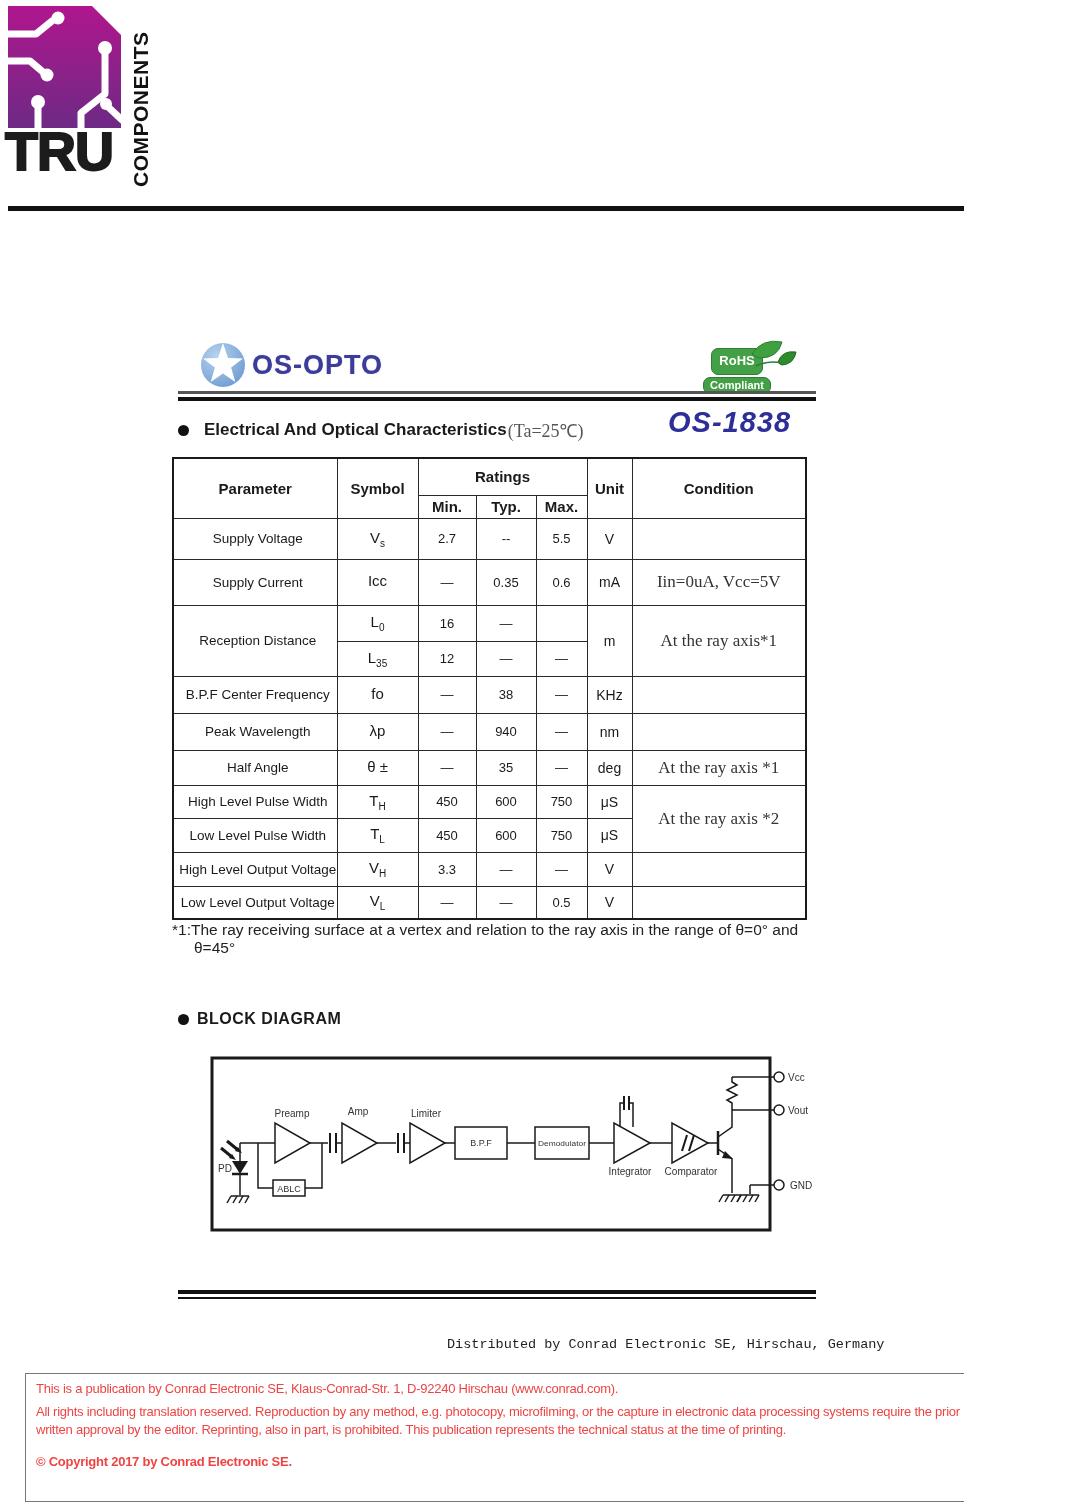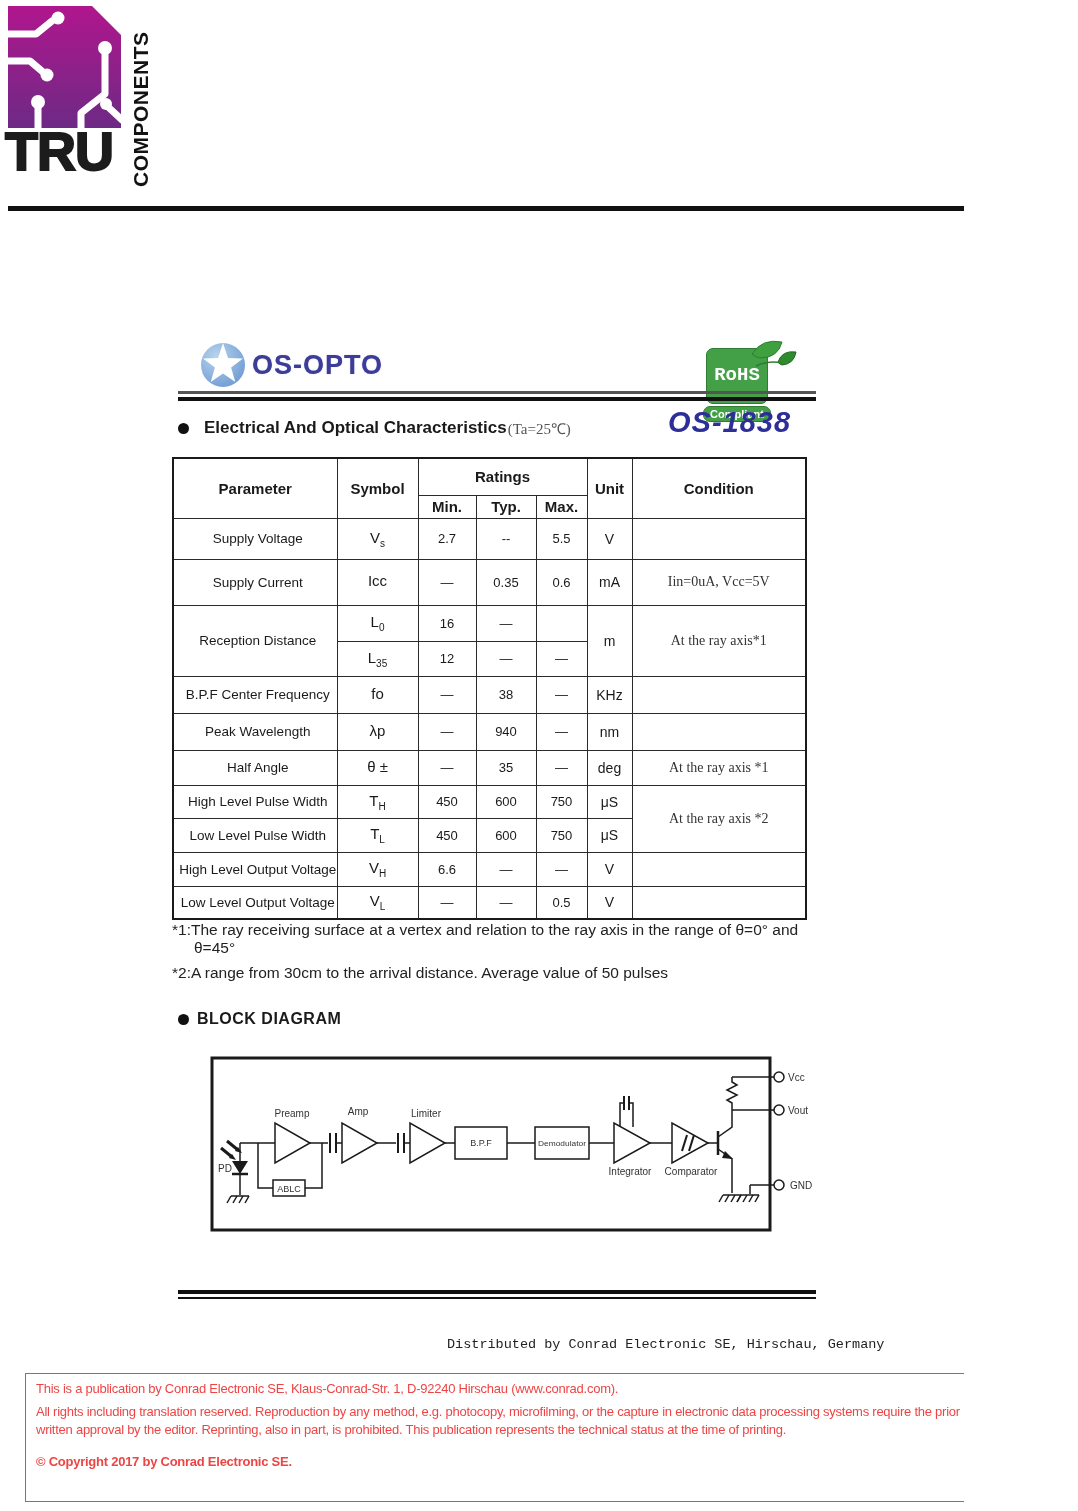--- a/index.html
+++ b/index.html
@@ -15,54 +15,54 @@
             font-size:21px;font-weight:bold;letter-spacing:.5px;color:#121212;}
   #top-rule{position:absolute;left:8px;top:206px;width:1062px;height:5px;background:#111;}
 
   
   #osopto{position:absolute;left:200px;top:342px;display:flex;align-items:center;}
   #osopto-text{margin-left:6px;font-size:27px;font-weight:bold;letter-spacing:1px;
                color:#3c3c99;text-shadow:0 0 1px #9a9ad0;}
   #rohs{position:absolute;left:692px;top:348px;width:90px;text-align:center;}
   .rohs-pill{display:inline-block;background:#43a047;color:#fff;font-weight:bold;
              border:1px solid #2e7d32;border-radius:7px;line-height:1.15;}
-  #rohs-1{font-size:19px;padding:16px 7px;font-family:Liberation Mono, monospace;}
+  #rohs-1{font-size:13px;padding:5px 7px;}
   #rohs-2{font-size:11px;padding:1px 6px;margin-top:1px;}
   #rohs-leaves{position:absolute;right:-18px;top:-12px;}
 
   .dbl-line{position:absolute;left:178px;width:638px;}
   .dbl-line .a{height:3px;background:#555;}
   .dbl-line .gap{height:3px;background:transparent;}
   .dbl-line .b{height:4px;background:#111;}
   #rule-mid{top:391px;}
   #rule-bot{top:1290px;}
   #rule-bot .a{height:4px;background:#111;}
   #rule-bot .b{height:2px;background:#111;}
 
   .bullet{display:inline-block;width:11px;height:11px;border-radius:50%;background:#111;
           vertical-align:middle;}
   #sec-head{position:absolute;left:178px;top:418px;display:flex;align-items:center;}
   #sec-head .bullet{margin-right:15px;}
   #sec-title{font-size:17px;font-weight:bold;}
-  #sec-cond{font-size:15px;color:#555;font-family:"Liberation Serif",serif;margin-left:1px;}
+  #sec-cond{font-size:18px;color:#555;font-family:"Liberation Serif",serif;margin-left:1px;}
   #part-no{position:absolute;left:668px;top:406px;font-size:29px;font-style:italic;
            font-weight:bold;letter-spacing:1px;color:#2e2e99;}
 
   
   #char-table{position:absolute;left:172px;top:457px;border-collapse:collapse;
               border:2px solid #1a1a1a;table-layout:fixed;width:633px;}
   #char-table th,#char-table td{border:1px solid #2a2a2a;padding:0;overflow:hidden;
               text-align:center;vertical-align:middle;}
   #char-table th{font-size:15px;font-weight:bold;}
   .cell-param{text-align:right;padding-left:5px !important;font-size:13.5px;}
   .cell-sym{font-size:15px;}
   .cell-sym sub{font-size:10px;}
   .cell-val{font-size:13px;}
   .cell-unit{font-size:14px;}
-  .cell-cond{font-family:"Liberation Serif",serif;font-size:14px;color:#333;}
+  .cell-cond{font-family:"Liberation Serif",serif;font-size:17px;color:#333;}
 
   
   #notes{position:absolute;left:172px;top:921px;width:700px;font-size:15.5px;
          line-height:18px;color:#222;}
   #note1-l2{margin-left:22px;}
   #note2{margin-top:7px;}
 
   
   #bd-head{position:absolute;left:178px;top:1010px;display:flex;align-items:center;}
   #bd-head .bullet{margin-right:8px;}
@@ -243,42 +243,41 @@
       <td class="cell-param">Low Level Pulse Width</td>
       <td class="cell-sym"><span>T</span><sub>L</sub></td>
       <td class="cell-val">450</td>
       <td class="cell-val">600</td>
       <td class="cell-val">750</td>
       <td class="cell-unit">μS</td>
     </tr>
     <tr style="height:34px">
       <td class="cell-param">High Level Output Voltage</td>
       <td class="cell-sym"><span>V</span><sub>H</sub></td>
-      <td class="cell-val">6.6</td>
+      <td class="cell-val">3.3</td>
       <td class="cell-val">—</td>
       <td class="cell-val">—</td>
       <td class="cell-unit">V</td>
       <td class="cell-cond"></td>
     </tr>
     <tr style="height:33px">
       <td class="cell-param">Low Level Output Voltage</td>
       <td class="cell-sym"><span>V</span><sub>L</sub></td>
       <td class="cell-val">—</td>
       <td class="cell-val">—</td>
       <td class="cell-val">0.5</td>
       <td class="cell-unit">V</td>
       <td class="cell-cond"></td>
     </tr>
   </tbody>
     </table>
 
   <div id="notes">
     <div id="note1-l1">*1:The ray receiving surface at a vertex and relation to the ray axis in the range of θ=0° and</div>
     <div id="note1-l2">θ=45°</div>
-    <div id="note2">*2:A range from 30cm to the arrival distance. Average value of 50 pulses</div>
   </div>
 
   <div id="bd-head">
     <span class="bullet"></span>
     <span id="bd-title">BLOCK DIAGRAM</span>
   </div>
 
   <svg id="bd-svg" width="610" height="180" viewBox="0 0 610 180">
     <defs>
       <g id="gndsym">

